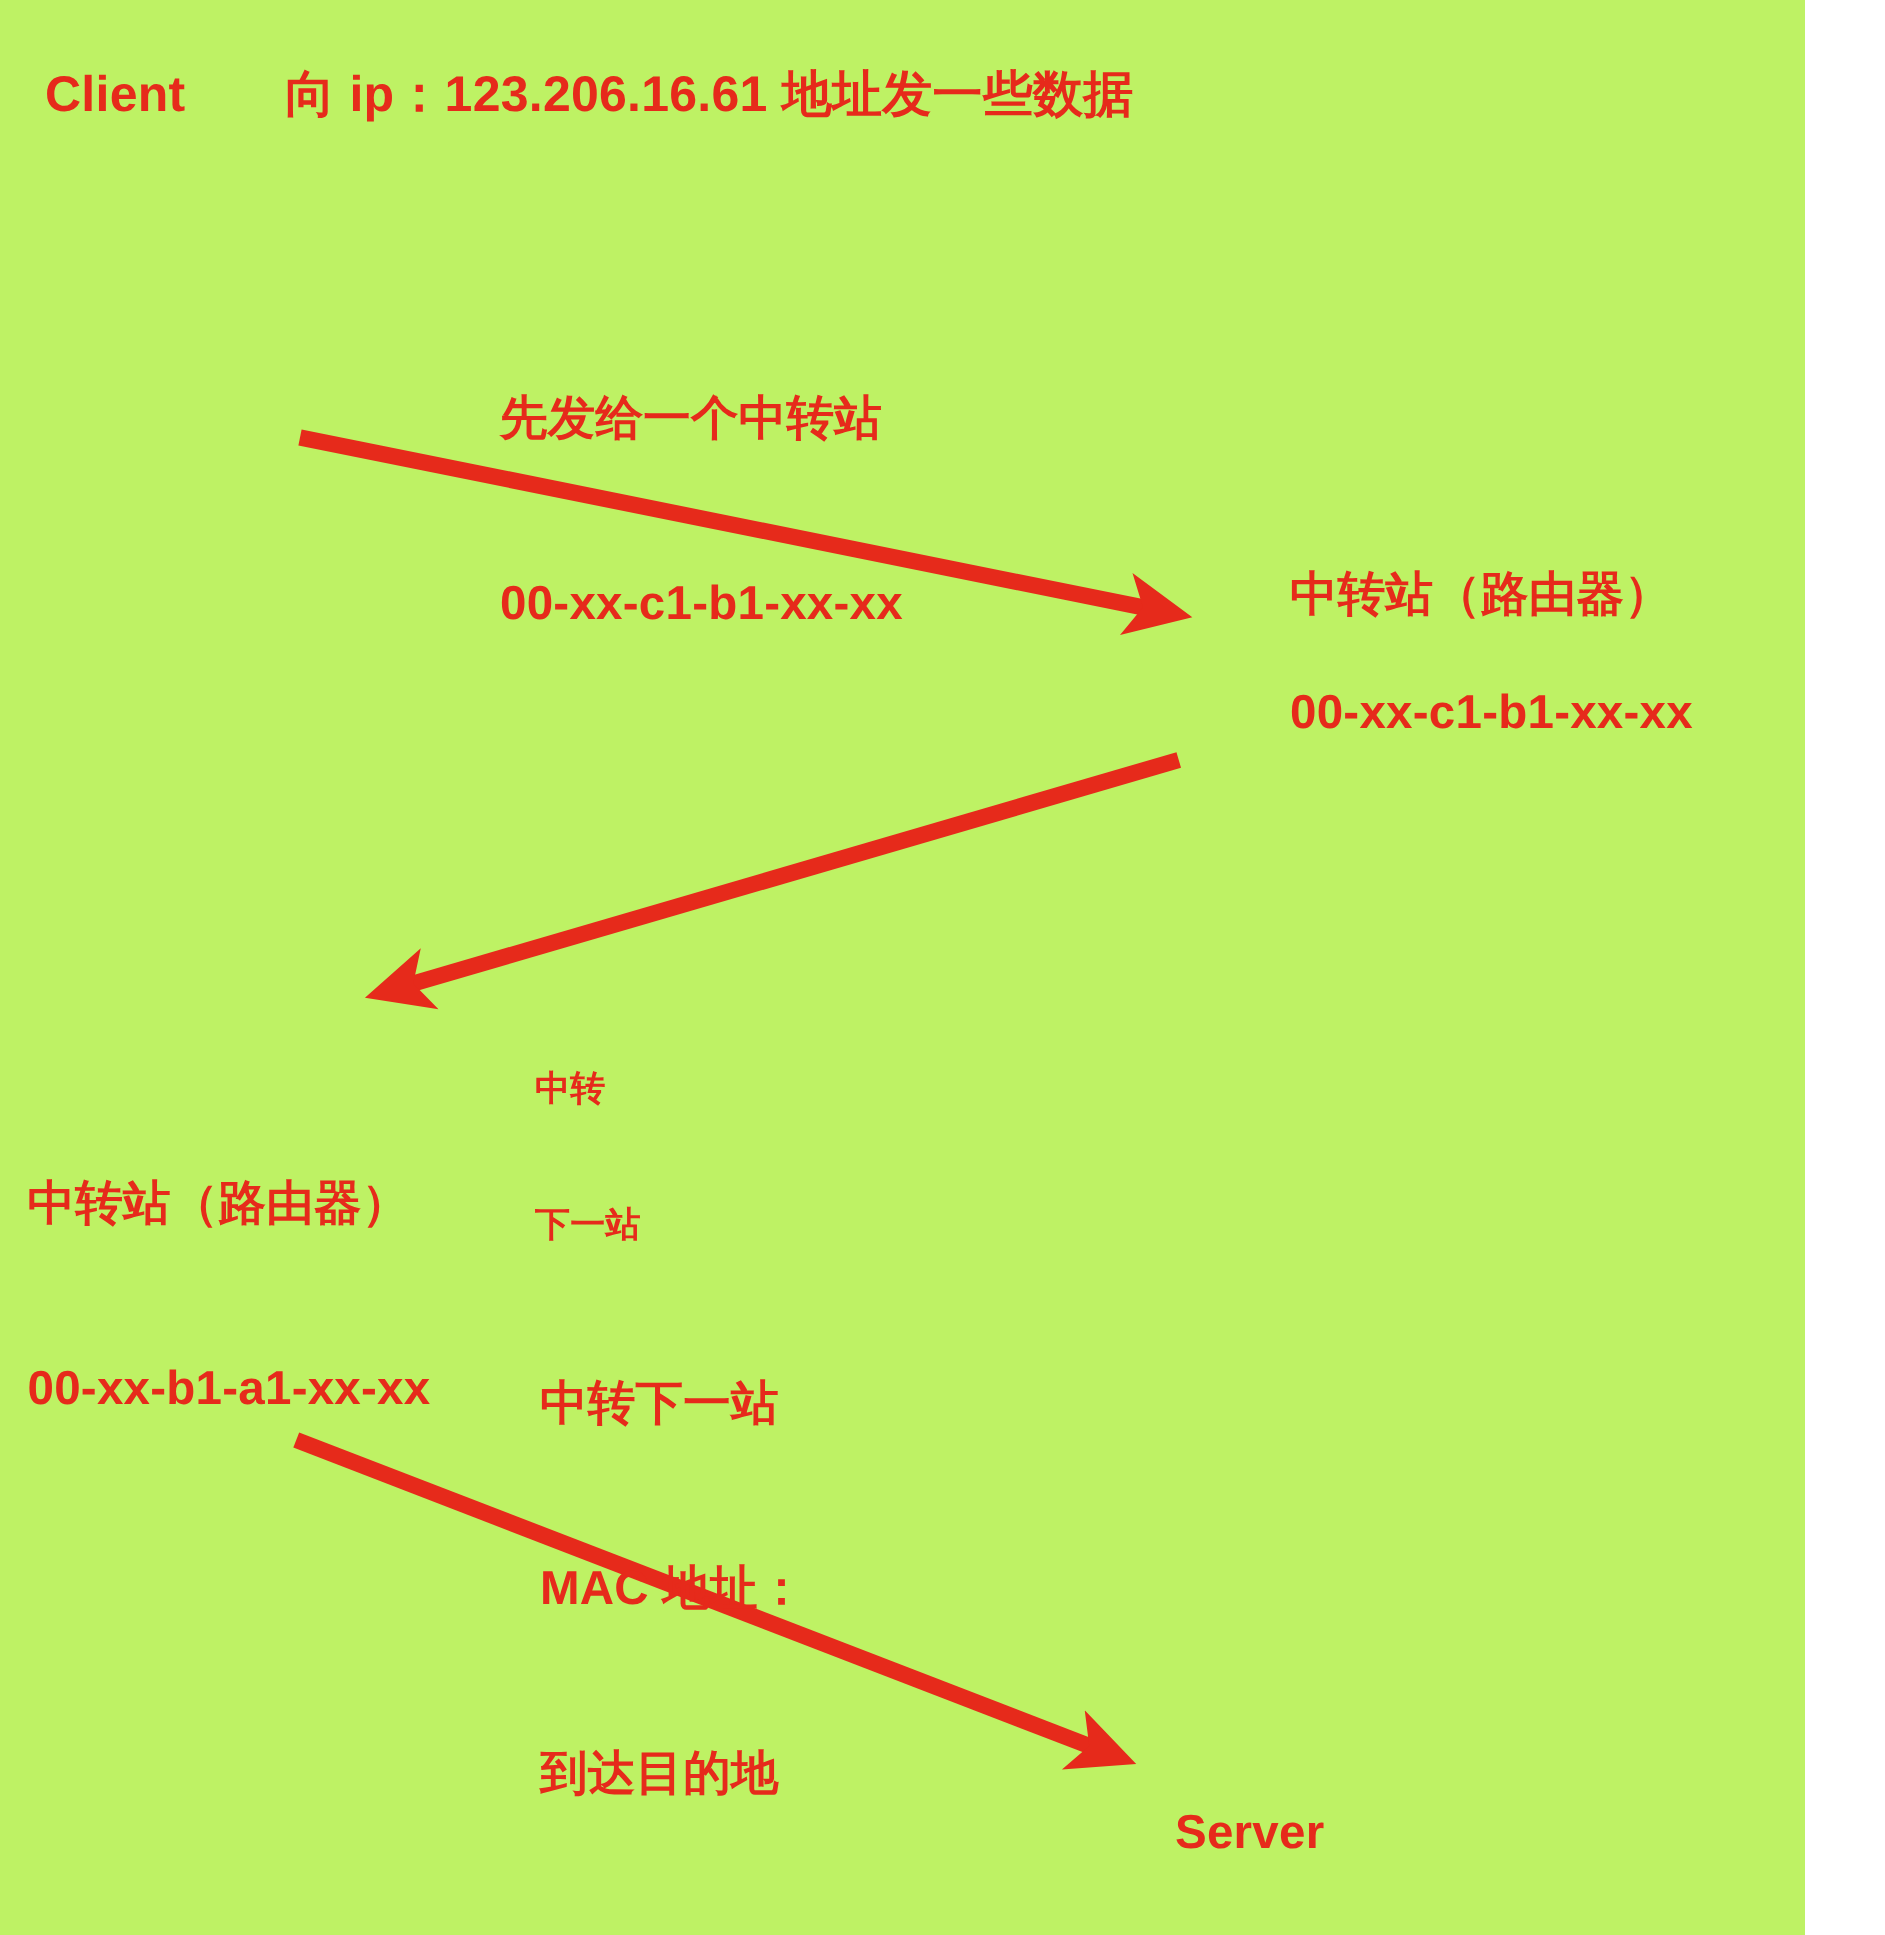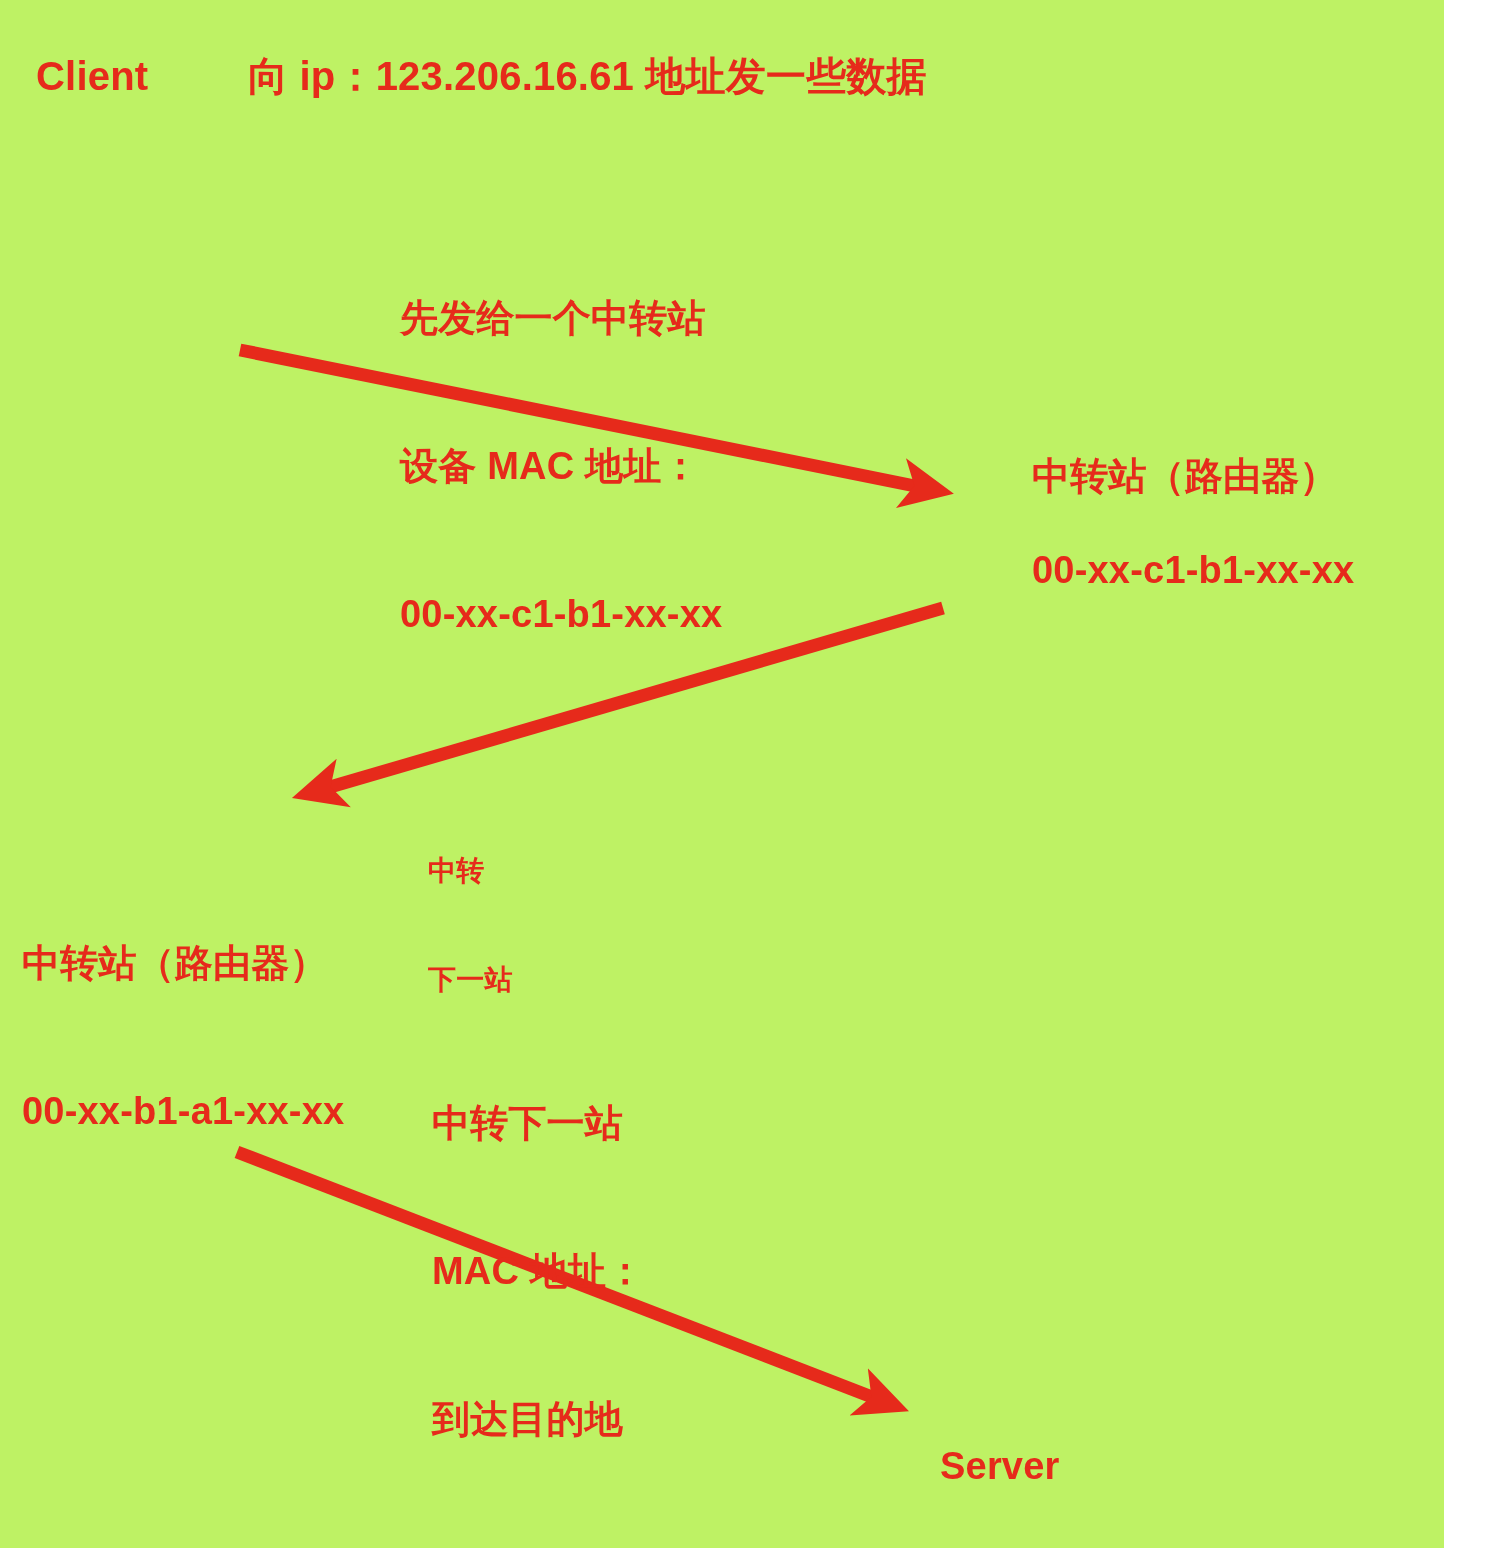--- a/index.html
+++ b/index.html
@@ -29,23 +29,23 @@
   .txt {
     position: absolute;
     color: #E62A1B;
     font-family: "Liberation Sans", "DejaVu Sans", sans-serif;
     font-weight: 700;
     white-space: pre;
     line-height: 1.30;
     letter-spacing: 0.2px;
   }
   .lbl-client     { left: 36px;   top: 50px;   font-size: 40px; }
-  .lbl-client-msg { left: 228px;  top: 50px;   font-size: 40px; margin-left: 20px; }
+  .lbl-client-msg { left: 228px;  top: 50px;   font-size: 40px; }
 
-  .blk-hop1       { left: 400px;  top: 195px;  font-size: 38px; }
+  .blk-hop1       { left: 400px;  top: 212px;  font-size: 38px; }
   .blk-router1    { left: 1032px; top: 452px;  font-size: 38px; }
   .blk-router1-mac{ left: 1032px; top: 546px;  font-size: 38px; }
 
   .lbl-relay      { left: 428px;  top: 780px;  font-size: 28px; }
   .blk-router2    { left: 22px;   top: 840px;  font-size: 38px; }
 
   .blk-hop3       { left: 432px;  top: 1000px; font-size: 38px; }
 
   .blk-server     { left: 940px;  top: 1343px; font-size: 38px; }
 </style>
@@ -67,21 +67,20 @@
 
     <line x1="237" y1="1152" x2="872" y2="1397" stroke="#E62A1B" stroke-width="13" stroke-linecap="butt" marker-end="url(#head)"></line>
   </svg>
 
   <div class="txt lbl-client">Client</div>
 
   <div class="txt lbl-client-msg">向 ip：123.206.16.61 地址发一些数据</div>
 
   <div class="txt blk-hop1">
     <div>先发给一个中转站</div>
-    <div>设备 MAC 地址：</div>
     <div>00-xx-c1-b1-xx-xx</div>
   </div>
 
   <div class="txt blk-router1">中转站（路由器）</div>
 
   <div class="txt blk-router1-mac">00-xx-c1-b1-xx-xx</div>
 
   <div class="txt lbl-relay">
     <div>中转</div>
     <div>下一站</div>

